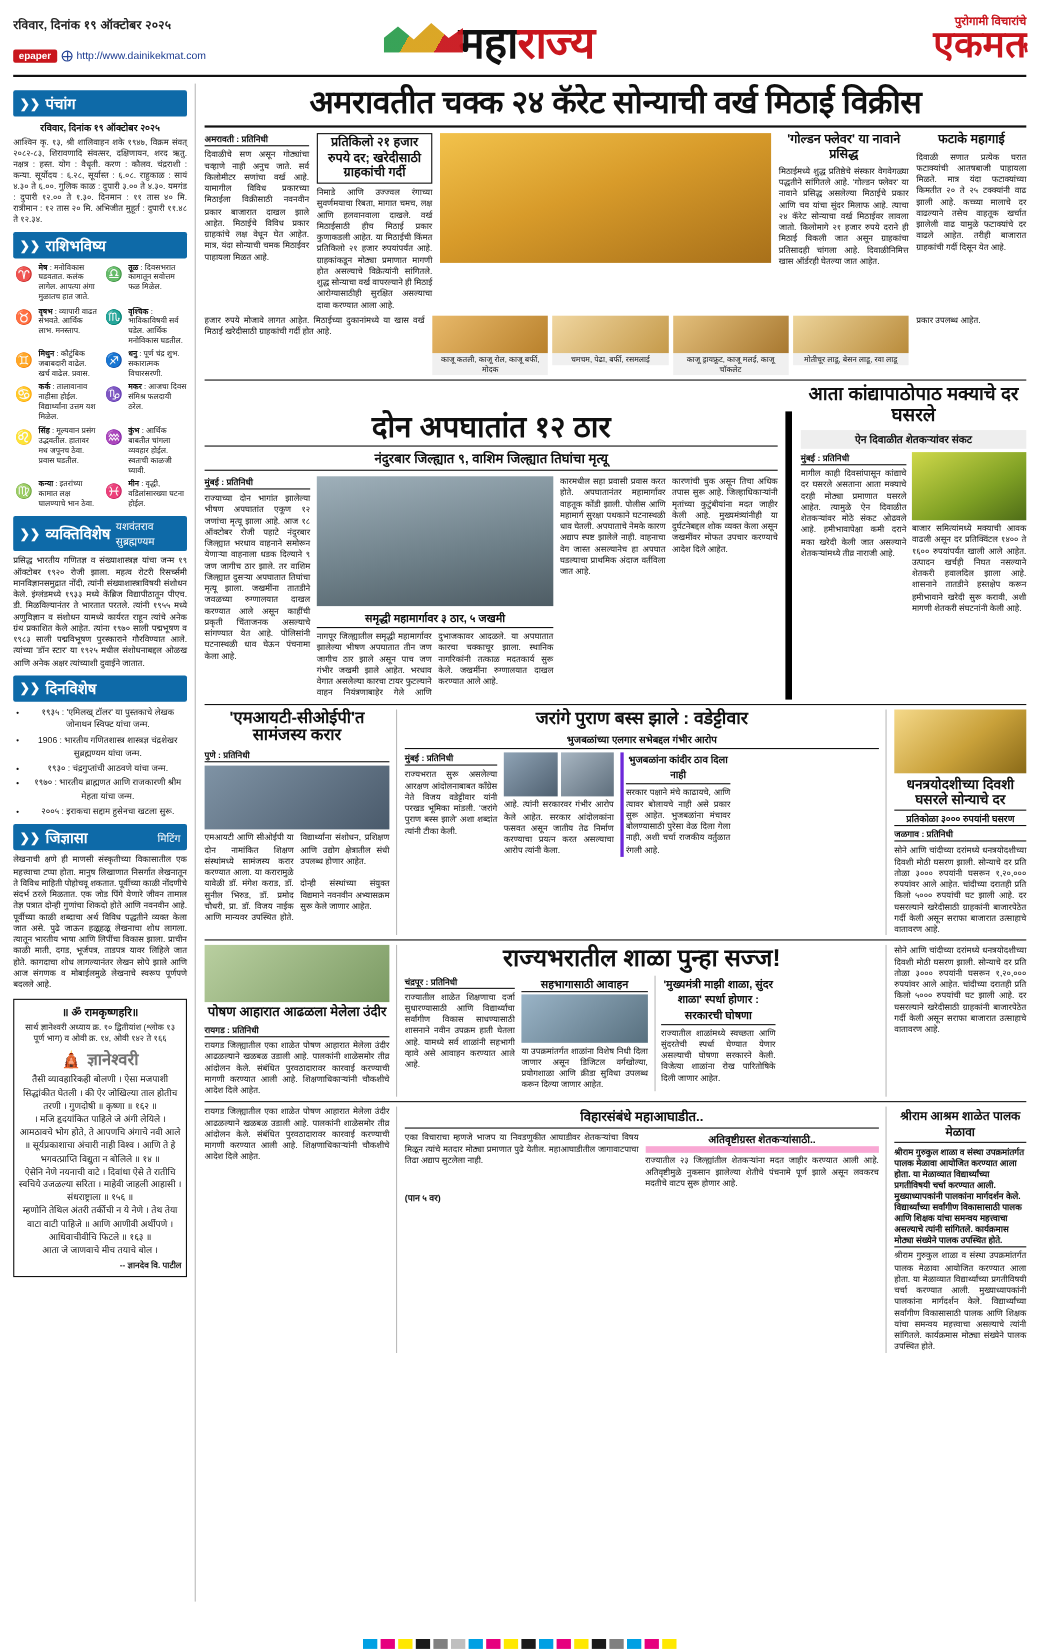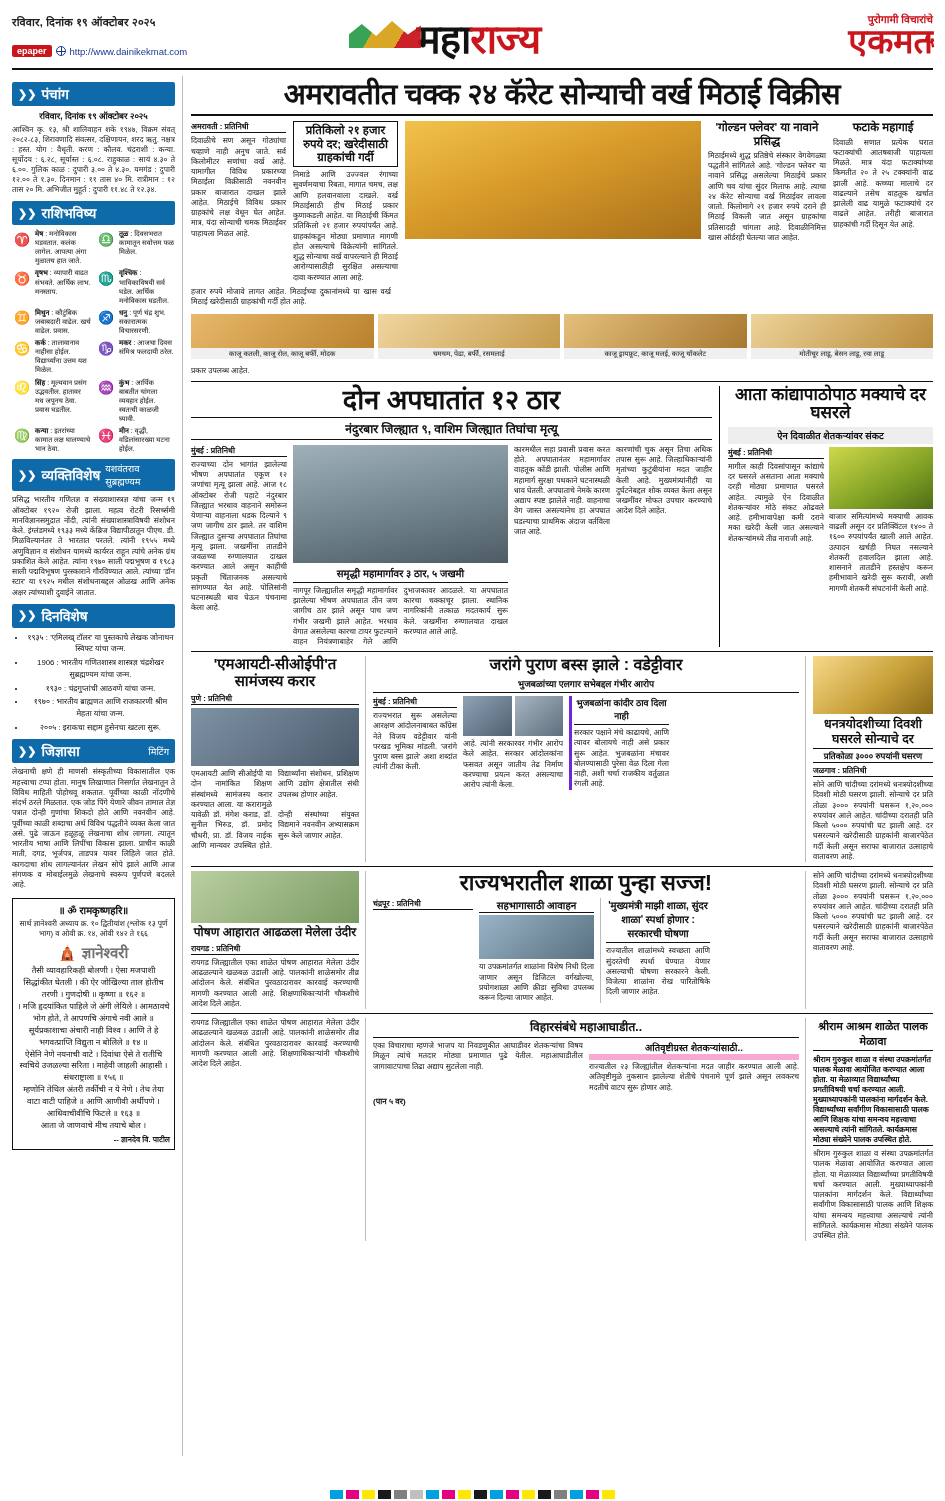--- a/index.html
+++ b/index.html
@@ -238,21 +238,21 @@
         <div style="width:118px;">
           <div class="subhead center">'गोल्डन फ्लेवर' या नावाने प्रसिद्ध</div>
           <div class="c">मिठाईमध्ये शुद्ध प्रतिष्ठेचे संस्कार वेगवेगळ्या पद्धतीने सांगितले आहे. 'गोल्डन फ्लेवर' या नावाने प्रसिद्ध असलेल्या मिठाईचे प्रकार आणि चव यांचा सुंदर मिलाफ आहे. त्याचा २४ कॅरेट सोन्याचा वर्ख मिठाईवर लावला जातो. किलोमागे २१ हजार रुपये दराने ही मिठाई विकली जात असून ग्राहकांचा प्रतिसादही चांगला आहे. दिवाळीनिमित्त खास ऑर्डरही घेतल्या जात आहेत.</div>
         </div>
         <div style="width:100px;">
           <div class="subhead center">फटाके महागाई</div>
           <div class="c">दिवाळी सणात प्रत्येक घरात फटाक्यांची आतषबाजी पाहायला मिळते. मात्र यंदा फटाक्यांच्या किमतीत २० ते २५ टक्क्यांनी वाढ झाली आहे. कच्च्या मालाचे दर वाढल्याने तसेच वाहतूक खर्चात झालेली वाढ यामुळे फटाक्यांचे दर वाढले आहेत. तरीही बाजारात ग्राहकांची गर्दी दिसून येत आहे.</div>
         </div>
       </div>
 
-      <div class="cols5" style="margin-top:4px;flex-direction:column;">
+      <div class="cols5" style="margin-top:4px;">
         <div style="width:200px;" class="c">हजार रुपये मोजावे लागत आहेत. मिठाईच्या दुकानांमध्ये या खास वर्ख मिठाई खरेदीसाठी ग्राहकांची गर्दी होत आहे.</div>
         <div style="flex:1;display:flex;gap:4px;">
           <div style="flex:1;">
               <div class="photo" style="height:34px;background:linear-gradient(135deg,#e8b96a,#b9812c);"></div>
               <div class="cap">काजू कतली, काजू रोल, काजू बर्फी, मोदक</div>
             </div>
           <div style="flex:1;">
               <div class="photo" style="height:34px;background:linear-gradient(135deg,#f0d6a0,#c59a4a);"></div>
               <div class="cap">चमचम, पेढा, बर्फी, रसमलाई</div>
             </div>
@@ -264,21 +264,21 @@
               <div class="photo" style="height:34px;background:linear-gradient(135deg,#edd49a,#b98b3b);"></div>
               <div class="cap">मोतीचूर लाडू, बेसन लाडू, रवा लाडू</div>
             </div>
         </div>
         <div style="width:100px;" class="c">प्रकार उपलब्ध आहेत.</div>
       </div>
 
       <div class="rule"></div>
 
       <div style="display:flex; gap:8px;">
-        <div style="flex:1; border-right:1px solid #000000; padding-right:7px;">
+        <div style="flex:1; border-right:6px solid #000000; padding-right:7px;margin-top:24px;">
           <div class="big2">दोन अपघातांत १२ ठार</div>
           <div class="sub2">नंदुरबार जिल्ह्यात ९, वाशिम जिल्ह्यात तिघांचा मृत्यू</div>
           <div style="display:flex; gap:6px;">
             <div style="width:96px;">
               <div class="byline">मुंबई : प्रतिनिधी</div>
               <div class="c">राज्याच्या दोन भागांत झालेल्या भीषण अपघातांत एकूण १२ जणांचा मृत्यू झाला आहे. आज १८ ऑक्टोबर रोजी पहाटे नंदुरबार जिल्ह्यात भरधाव वाहनाने समोरून येणाऱ्या वाहनाला धडक दिल्याने ९ जण जागीच ठार झाले. तर वाशिम जिल्ह्यात दुसऱ्या अपघातात तिघांचा मृत्यू झाला. जखमींना तातडीने जवळच्या रुग्णालयात दाखल करण्यात आले असून काहींची प्रकृती चिंताजनक असल्याचे सांगण्यात येत आहे. पोलिसांनी घटनास्थळी धाव घेऊन पंचनामा केला आहे.</div>
             </div>
             <div style="width:215px;">
               <div class="photo" style="height:118px;background:linear-gradient(170deg,#9fb0ba,#6d7f88 60%,#4e5c64);"></div>
               <div class="bold center" style="font-size:10px;margin-top:3px;border-bottom:1px solid #111;padding-bottom:2px;">समृद्धी महामार्गावर ३ ठार, ५ जखमी</div>
@@ -359,20 +359,21 @@
           <div class="boxhead" style="margin-top:3px;font-size:12px;">पोषण आहारात आढळला मेलेला उंदीर</div>
           <div class="byline" style="margin-top:3px;">रायगड : प्रतिनिधी</div>
           <div class="c">रायगड जिल्ह्यातील एका शाळेत पोषण आहारात मेलेला उंदीर आढळल्याने खळबळ उडाली आहे. पालकांनी शाळेसमोर तीव्र आंदोलन केले. संबंधित पुरवठादारावर कारवाई करण्याची मागणी करण्यात आली आहे. शिक्षणाधिकाऱ्यांनी चौकशीचे आदेश दिले आहेत.</div>
         </div>
 
         <div style="flex:1; border-right:1px solid #bbb; padding-right:6px;">
           <div class="big2" style="font-size:22px;">राज्यभरातील शाळा पुन्हा सज्ज!</div>
           <div style="display:flex;gap:6px;margin-top:4px;">
             <div style="width:100px;">
               <div class="byline">चंद्रपूर : प्रतिनिधी</div>
+              <div class="c">राज्यातील शाळेत शिक्षणाचा दर्जा सुधारण्यासाठी आणि विद्यार्थ्यांचा सर्वांगीण विकास साधण्यासाठी शासनाने नवीन उपक्रम हाती घेतला आहे. यामध्ये सर्व शाळांनी सहभागी व्हावे असे आवाहन करण्यात आले आहे.</div>
             </div>
             <div style="width:115px;">
               <div class="bold center" style="font-size:10px;border-bottom:1px solid #111;margin-bottom:2px;">सहभागासाठी आवाहन</div>
               <div class="photo" style="height:44px;background:linear-gradient(140deg,#9ab4c7,#58707f);"></div>
               <div class="c" style="margin-top:3px;">या उपक्रमांतर्गत शाळांना विशेष निधी दिला जाणार असून डिजिटल वर्गखोल्या, प्रयोगशाळा आणि क्रीडा सुविधा उपलब्ध करून दिल्या जाणार आहेत.</div>
             </div>
             <div style="width:110px;border-left:1px solid #bbb;padding-left:5px;">
               <div class="bold center" style="font-size:10px;border-bottom:1px solid #111;padding-bottom:2px;margin-bottom:3px;">'मुख्यमंत्री माझी शाळा, सुंदर शाळा' स्पर्धा होणार : सरकारची घोषणा</div>
               <div class="c">राज्यातील शाळांमध्ये स्वच्छता आणि सुंदरतेची स्पर्धा घेण्यात येणार असल्याची घोषणा सरकारने केली. विजेत्या शाळांना रोख पारितोषिके दिली जाणार आहेत.</div>
             </div>

